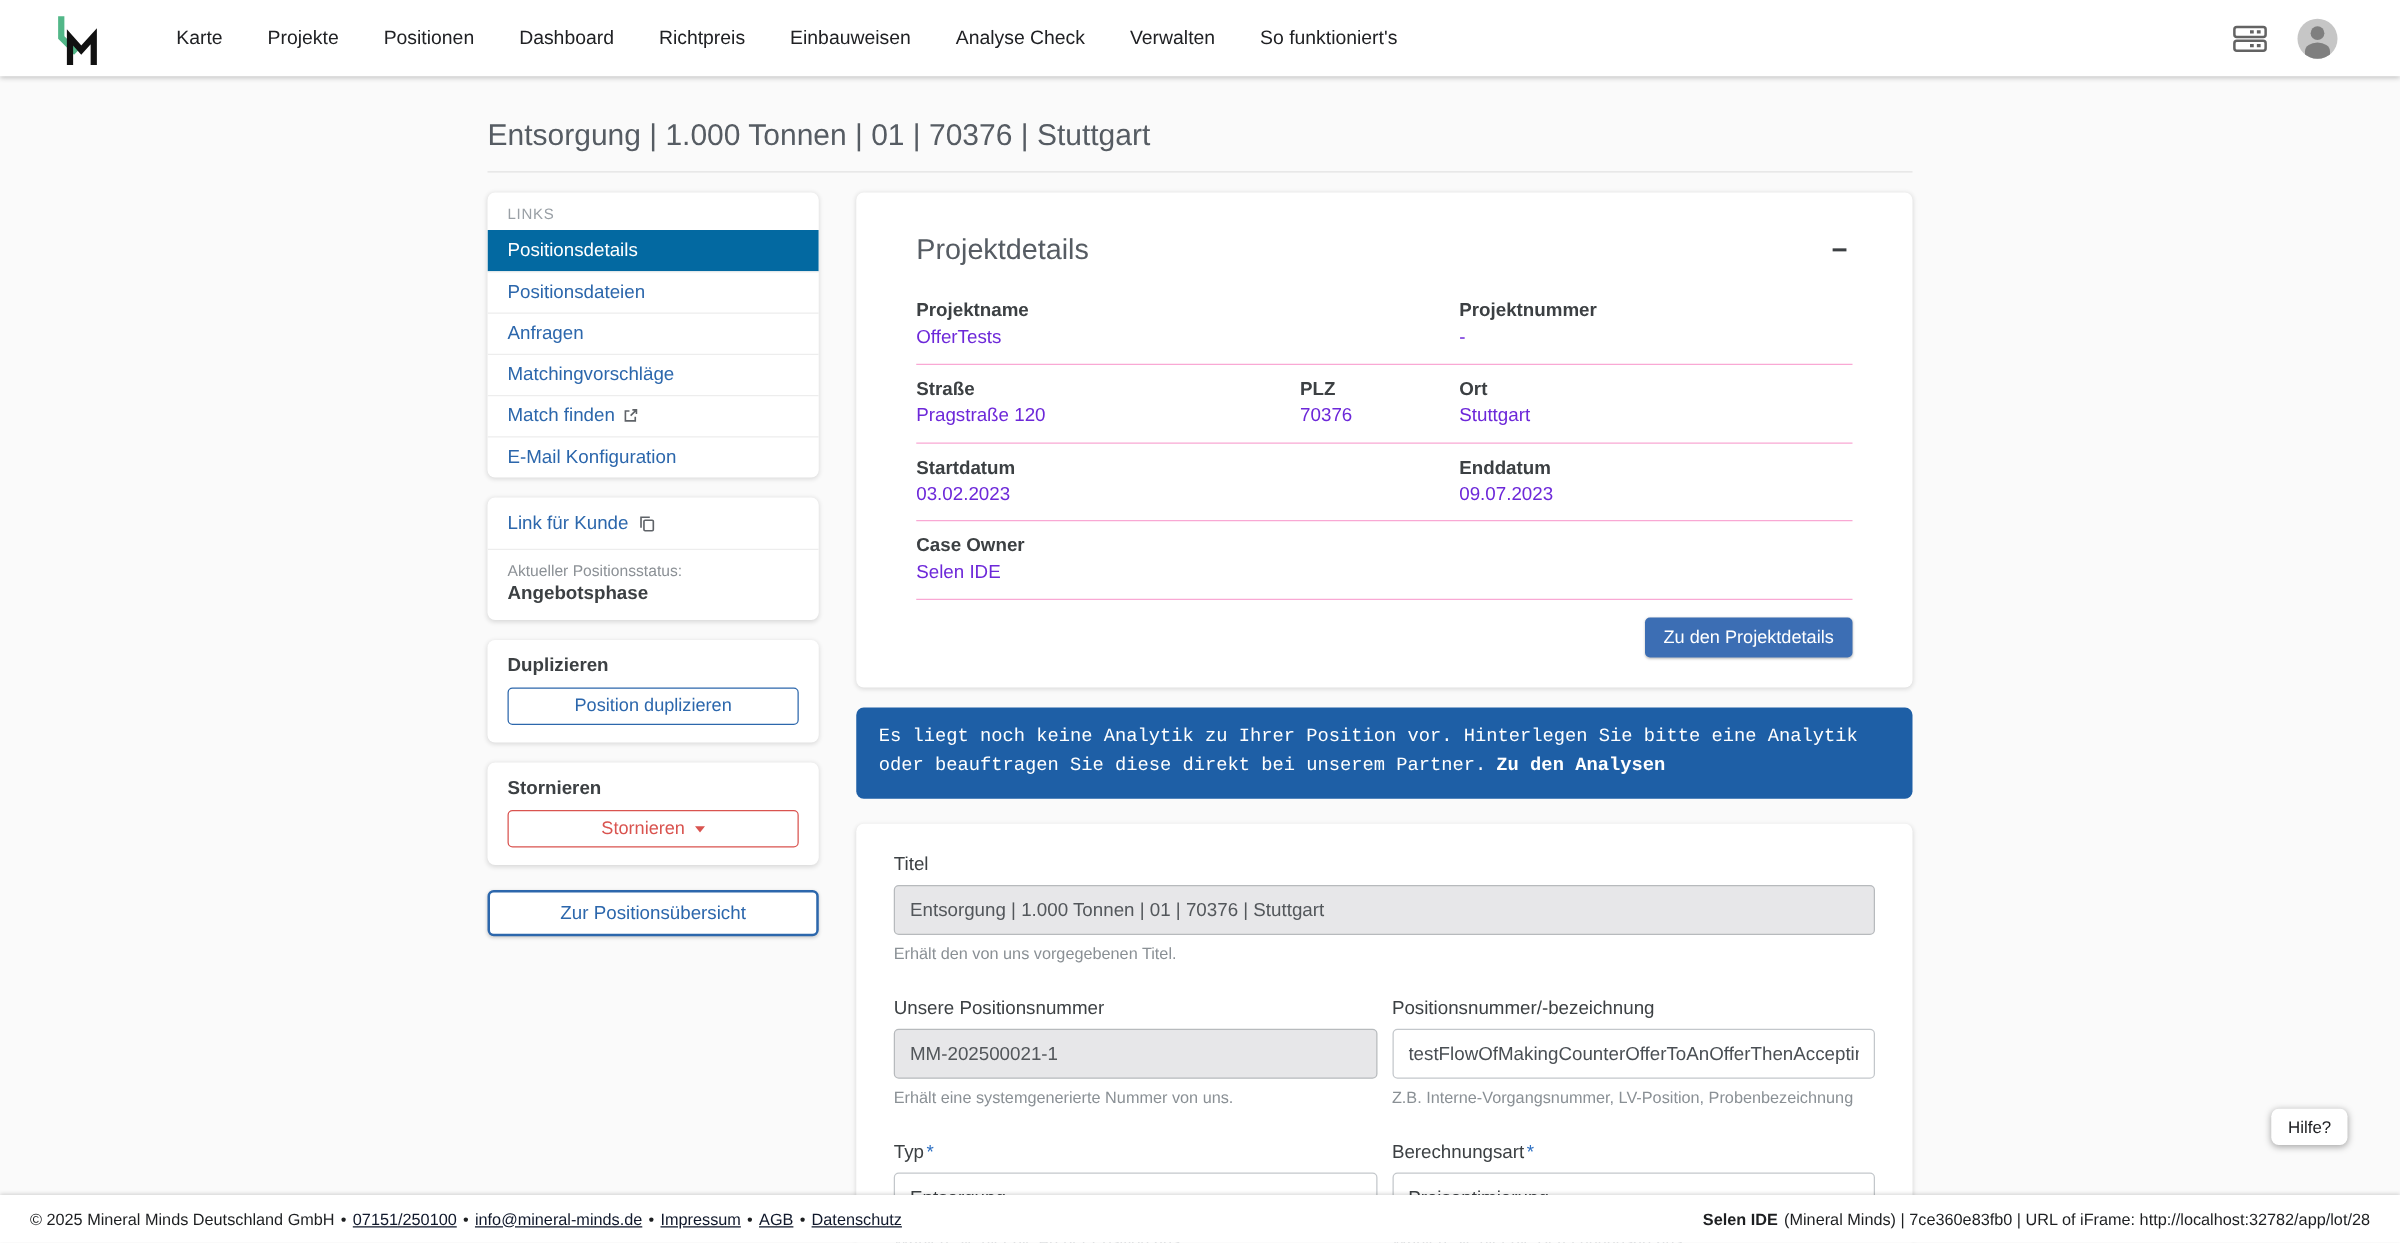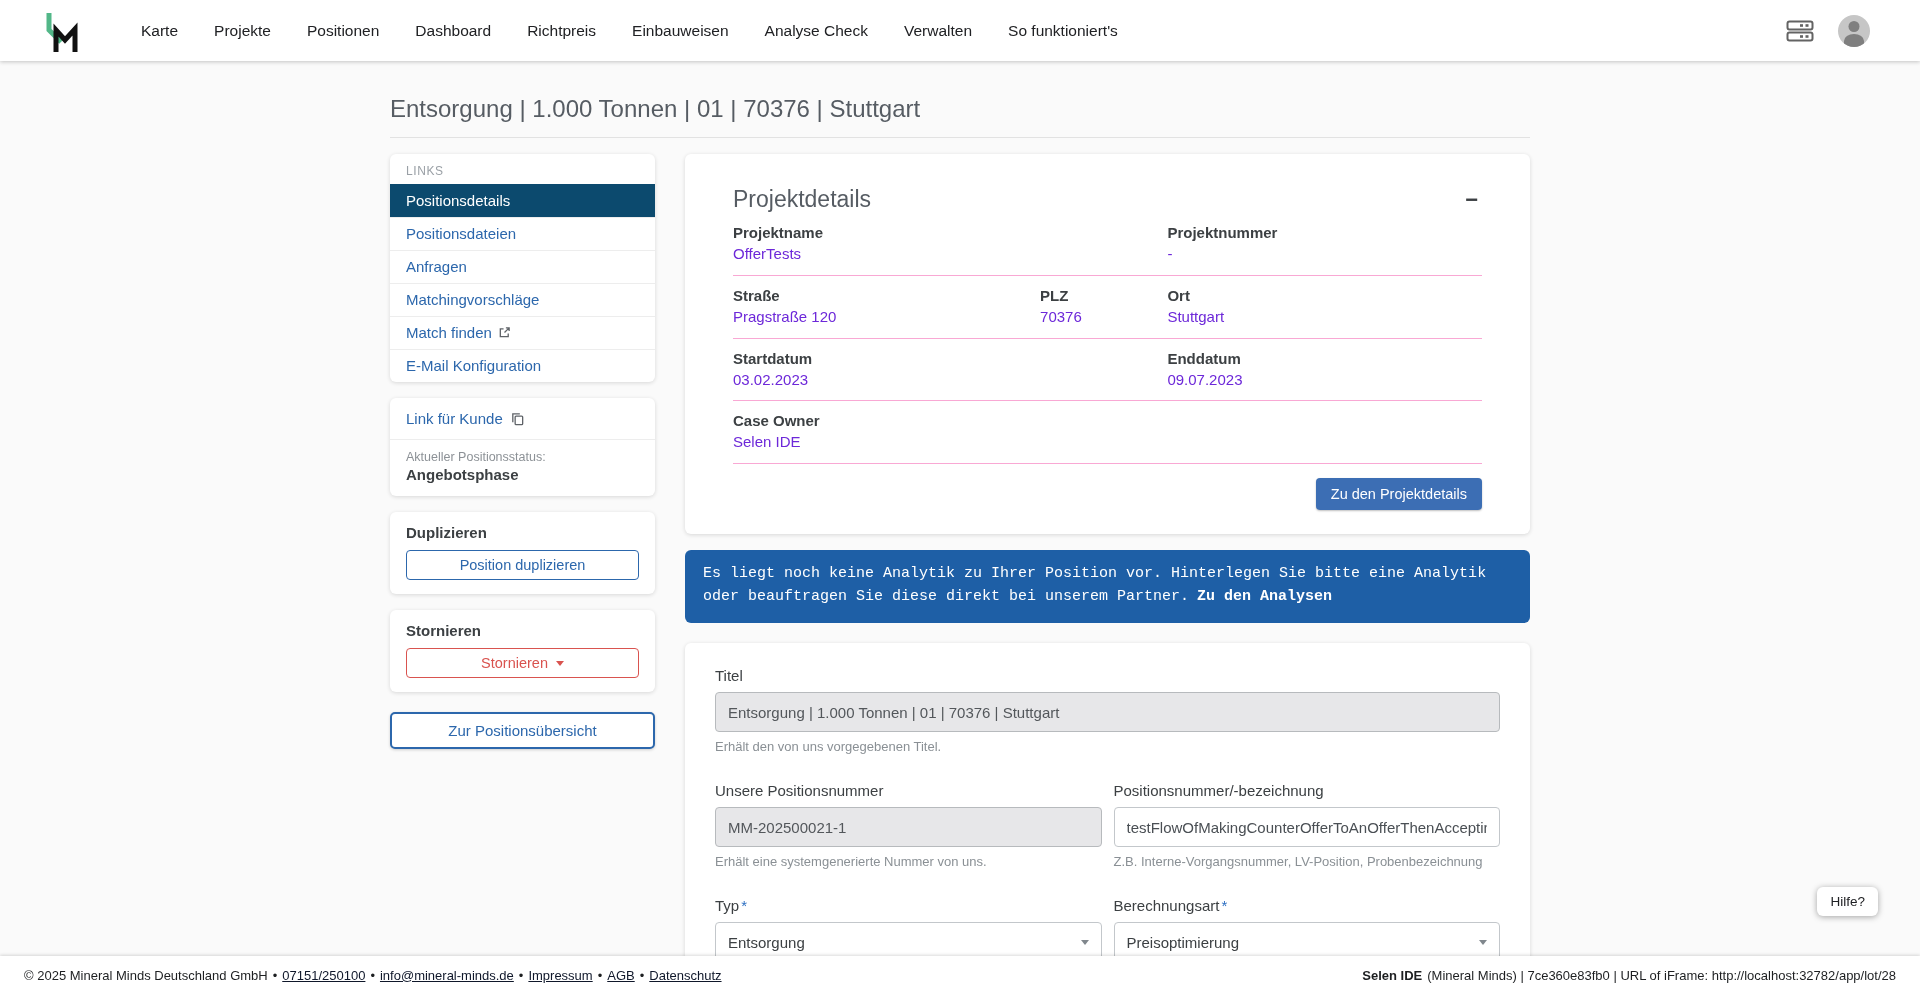--- a/index.html
+++ b/index.html
@@ -27,41 +27,41 @@
   .columns { display:flex; gap:30px; margin-top:16px; align-items:flex-start; }
   .sidebar { width:265px; flex:0 0 265px; }
   .main-col { flex:1; min-width:0; }
 
   .card { background:#fff; border-radius:6px; box-shadow:0 1px 4px rgba(0,0,0,.14); margin-bottom:16px; overflow:hidden; }
 
   
   .links-header { padding:10px 16px 6px; font-size:12px; letter-spacing:.6px; color:#9aa0a6; }
   .side-item { padding:7px 16px 8px; font-size:15px; font-weight:500; color:#2c67ac;
                border-top:1px solid #ededed; cursor:pointer; display:flex; align-items:center; gap:6px; }
-  .side-item.active { background:#0c4a6e; color:#fff; border-top-color:transparent; }
+  .side-item.active { background:#0369a1; color:#fff; border-top-color:transparent; }
   .pad-card { padding:12px 16px 14px; }
   .kunde-link { font-size:15px; font-weight:500; color:#2c67ac; cursor:pointer;
                 display:flex; align-items:center; gap:7px; padding:12px 16px; border-bottom:1px solid #ededed; }
   .status-label { font-size:12.5px; color:#8c9196; padding:10px 16px 0; }
   .status-value { font-size:15px; font-weight:700; color:#3c4043; padding:2px 16px 13px; }
   .side-card-header { font-size:15px; font-weight:700; color:#3c4043; margin-bottom:9px; }
   .btn { display:flex; align-items:center; justify-content:center; gap:6px; width:100%;
          font-family:inherit; font-size:14.5px; font-weight:500; border-radius:4px;
          padding:6px 12px; cursor:pointer; background:#fff; }
   .btn-outline-blue { border:1px solid #2c67ac; color:#2c67ac; }
   .btn-outline-red  { border:1px solid #d9534f; color:#d9534f; }
   .btn-overview { margin-top:20px; border:2px solid #2c67ac; color:#2c67ac; background:#fff;
                   border-radius:5px; padding:8px 12px; font-size:15px;
                   box-shadow:0 1px 3px rgba(0,0,0,.18); }
   .caret-down { width:0; height:0; border-left:4px solid transparent; border-right:4px solid transparent;
                 border-top:5px solid #d9534f; display:inline-block; margin-left:2px; }
 
   
   .project-card { padding:32px 48px 18px; }
-  .project-head { display:flex; align-items:flex-end; justify-content:space-between; }
+  .project-head { display:flex; align-items:flex-end; justify-content:space-between; margin-bottom:16px; }
   .card-title { font-size:23px; font-weight:500; color:#565c63; }
   .collapse-btn { background:none; border:none; font-size:22px; font-weight:700; color:#3c4043;
                   cursor:pointer; line-height:1; padding:2px 4px; }
   .proj-row { display:grid; grid-template-columns:41% 17% 42%; padding:9px 0 10px; border-bottom:1px solid #f9a8d4; }
   .proj-row:first-of-type { border-top:none; }
   .f-label { font-size:15px; font-weight:700; color:#3c4043; line-height:1.4; }
   .f-value { font-size:15px; color:#6d28d9; line-height:1.45; }
   .proj-actions { display:flex; justify-content:flex-end; padding:14px 0 6px; }
   .btn-primary { width:auto; background:#3c6eb4; color:#fff; border:none; border-radius:4px;
                  padding:8px 15px; font-size:14.5px; box-shadow:0 1px 2px rgba(0,0,0,.25); }

